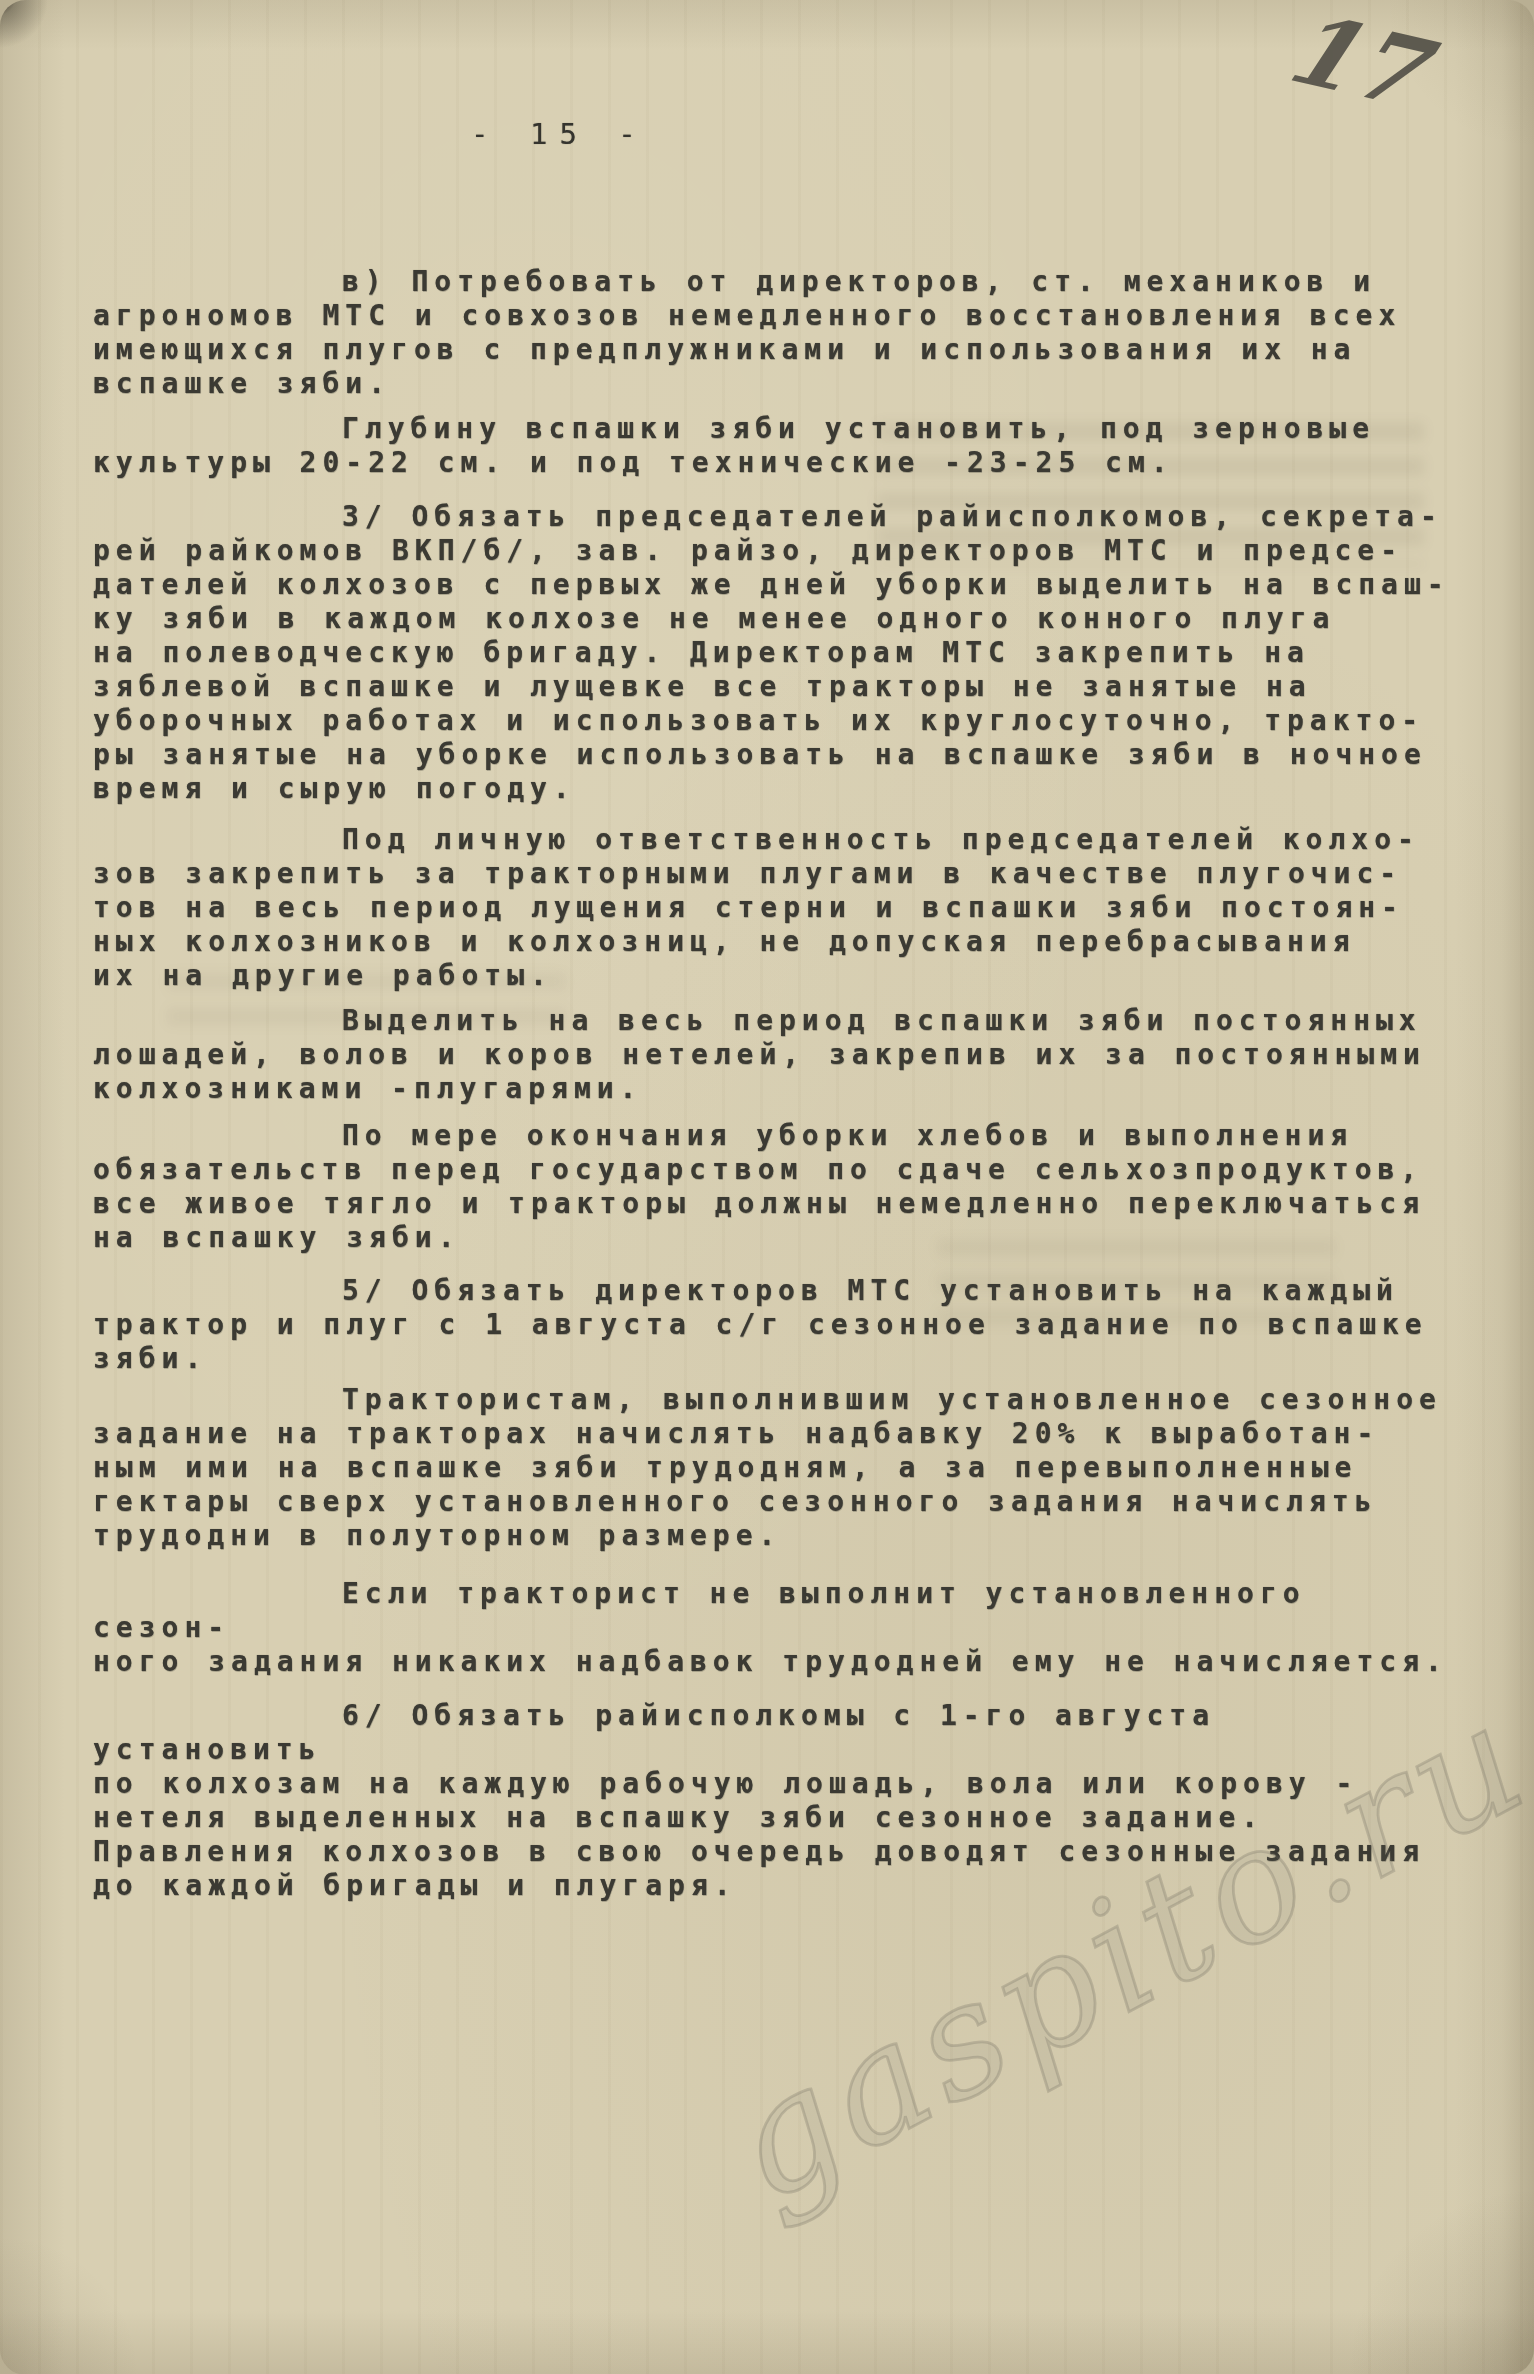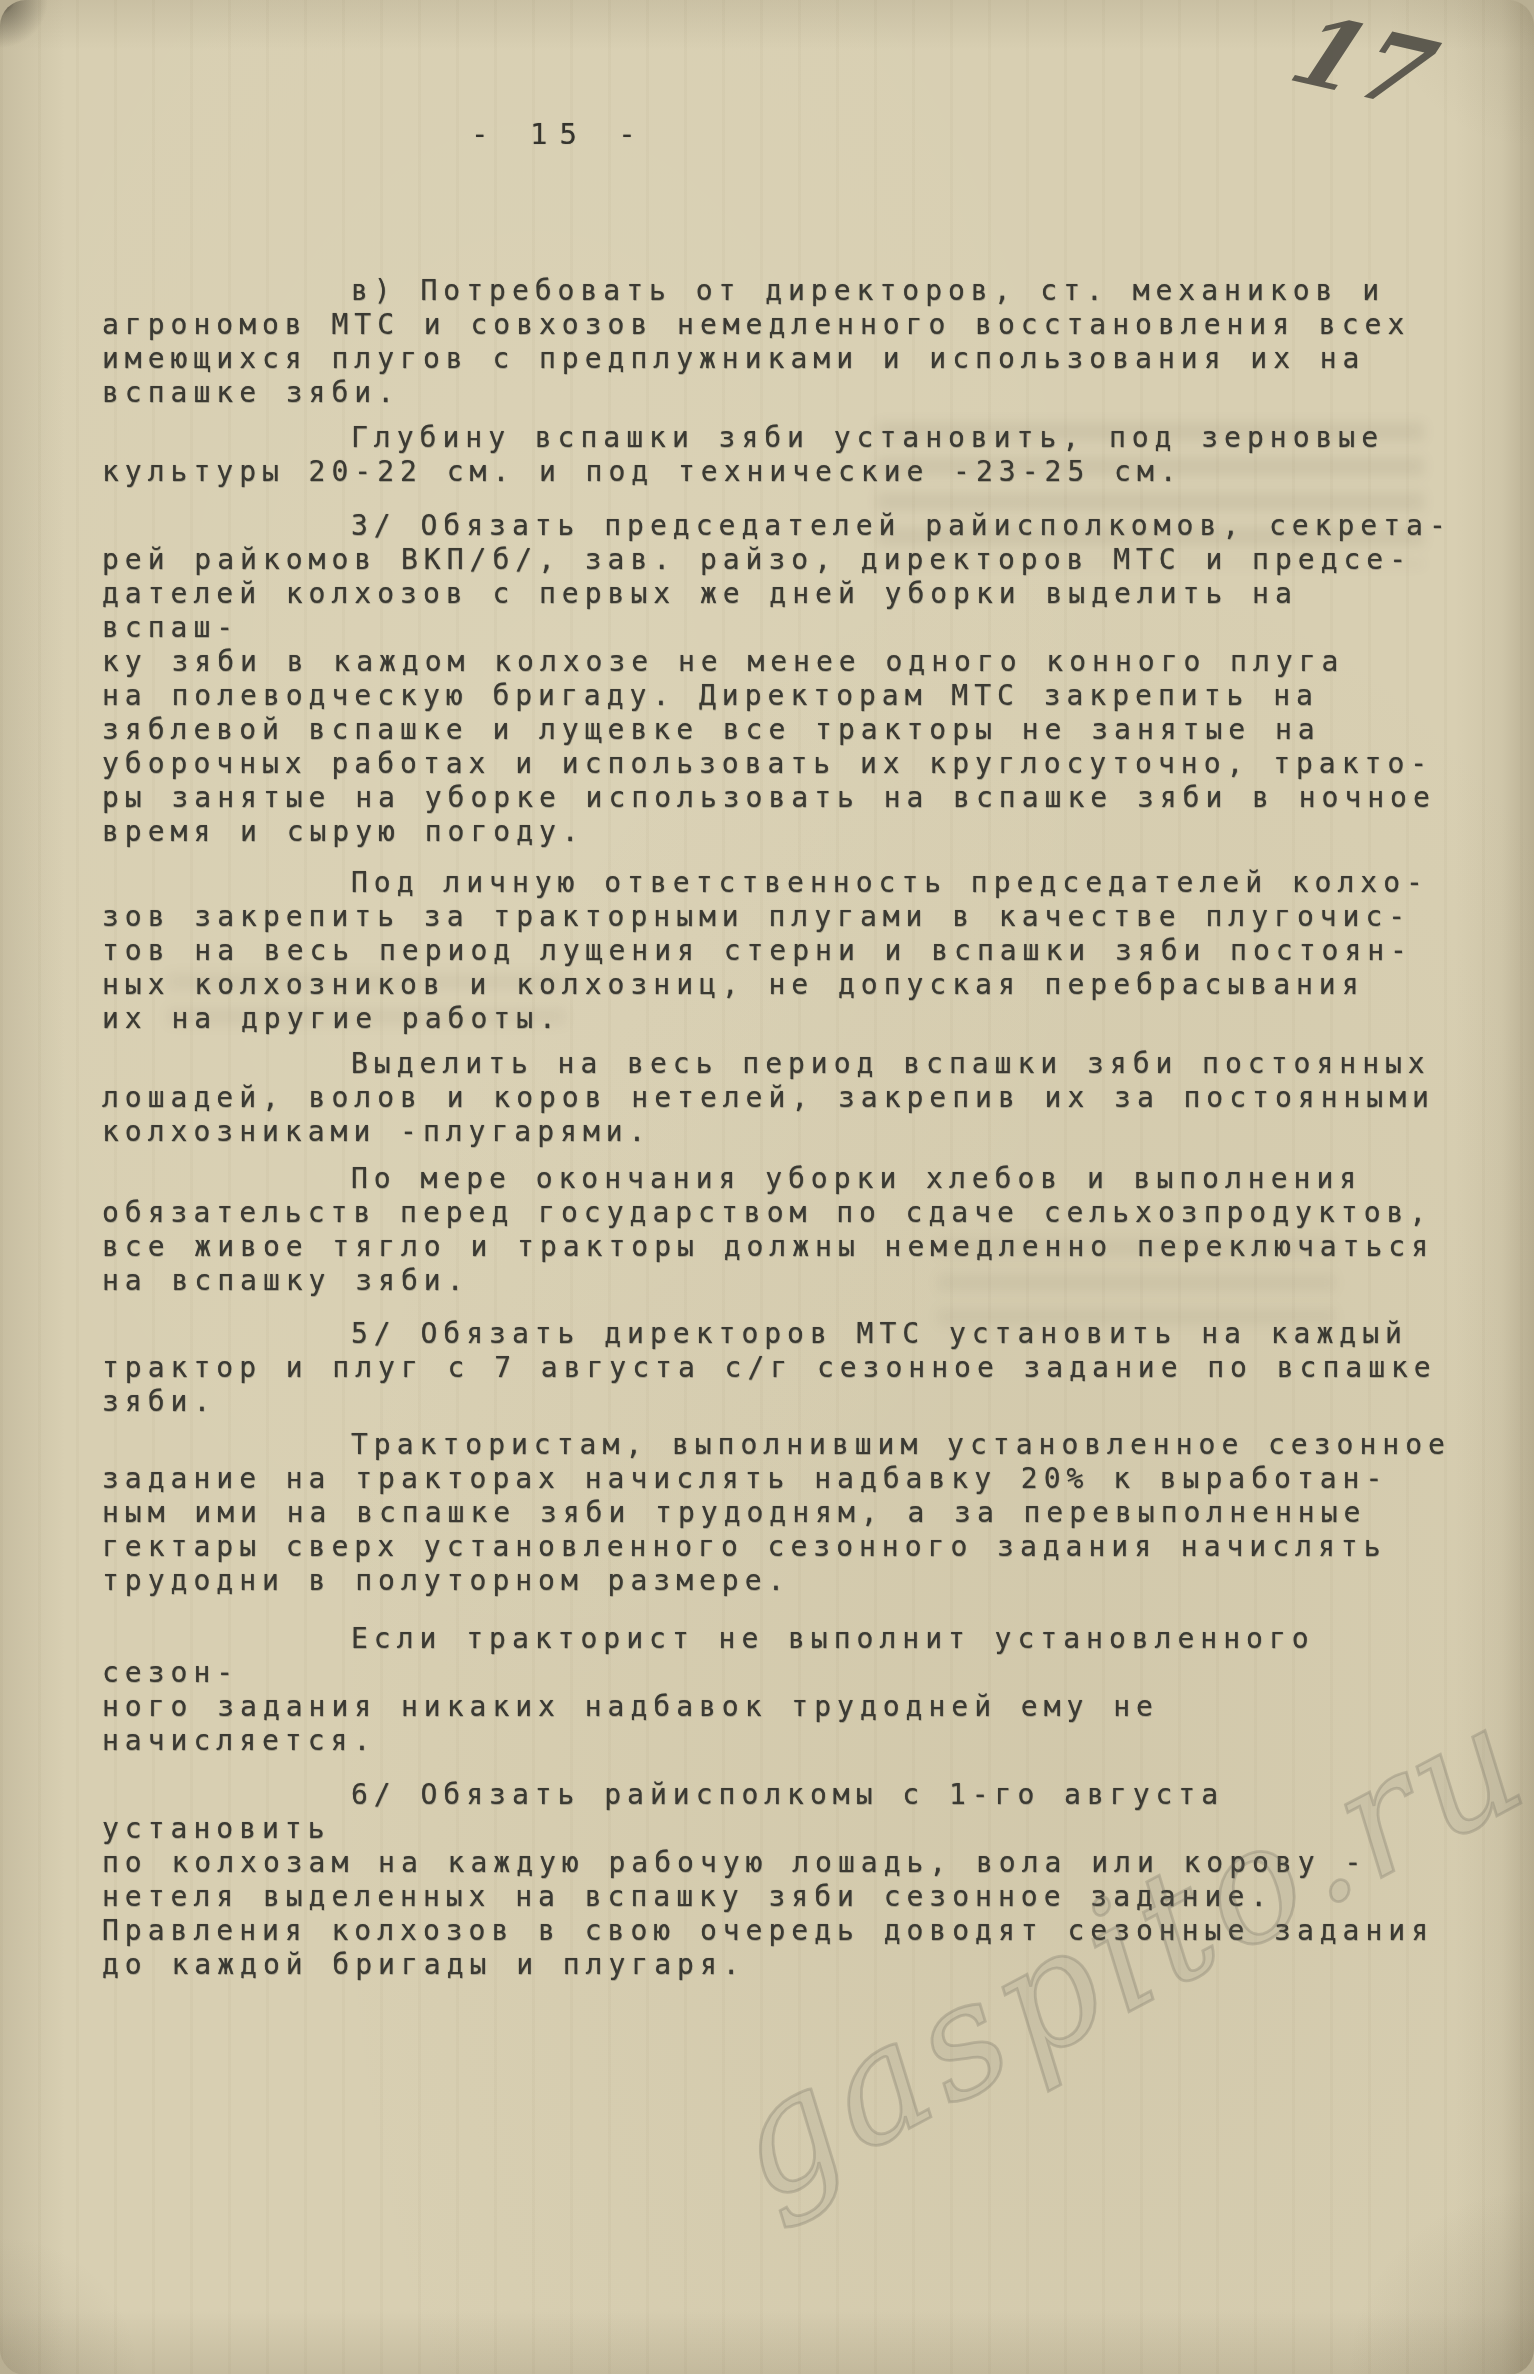--- a/index.html
+++ b/index.html
@@ -37,22 +37,23 @@
     font-style:italic;font-size:96px;font-weight:bold;
     color:#4d4b42;opacity:.88;
     transform:rotate(13deg) skewX(-10deg);
   }
   .text-block{position:absolute;left:93px;top:265px;width:1371px;}
   .para{
     white-space:pre-line;
     font-size:28px;line-height:34px;
     letter-spacing:6px;word-spacing:0.9px;
     text-indent:249px;
-    margin:9px;
+    margin:0;
     text-shadow:0 0 0.9px rgba(59,58,51,.6), 0.5px 0.5px 0 rgba(59,58,51,.25);
+    font-weight:bold;
   }
   .mb8{margin-bottom:7.4px}.mb12{margin-bottom:11px}.mb14{margin-bottom:13px}
   .mb18{margin-bottom:16.7px}.mb20{margin-bottom:18.6px}.mb22{margin-bottom:20.4px}
   .mb26{margin-bottom:24px}
   .watermark{
     position:absolute;left:784px;top:2055px;
     font-family:"DejaVu Serif","Liberation Serif",serif;
     font-style:italic;font-size:156px;letter-spacing:7.4px;white-space:nowrap;
     color:rgba(122,118,106,.10);
     -webkit-text-stroke:2.8px rgba(104,100,88,.26);
@@ -99,21 +100,21 @@
 ных колхозников и колхозниц, не допуская перебрасывания
 их на другие работы.</p>
     <p class="para mb14">Выделить на весь период вспашки зяби постоянных
 лошадей, волов и коров нетелей, закрепив их за постоянными
 колхозниками -плугарями.</p>
     <p class="para mb20">По мере окончания уборки хлебов и выполнения
 обязательств перед государством по сдаче сельхозпродуктов,
 все живое тягло и тракторы должны немедленно переключаться
 на вспашку зяби.</p>
     <p class="para mb8">5/ Обязать директоров МТС установить на каждый
-трактор и плуг с 7 августа с/г сезонное задание по вспашке
+трактор и плуг с 1 августа с/г сезонное задание по вспашке
 зяби.</p>
     <p class="para mb26">Трактористам, выполнившим установленное сезонное
 задание на тракторах начислять надбавку 20% к выработан-
 ным ими на вспашке зяби трудодням, а за перевыполненные
 гектары сверх установленного сезонного задания начислять
 трудодни в полуторном размере.</p>
     <p class="para mb22">Если тракторист не выполнит установленного сезон-
 ного задания никаких надбавок трудодней ему не начисляется.</p>
     <p class="para">6/ Обязать райисполкомы с 1-го августа установить
 по колхозам на каждую рабочую лошадь, вола или корову -

